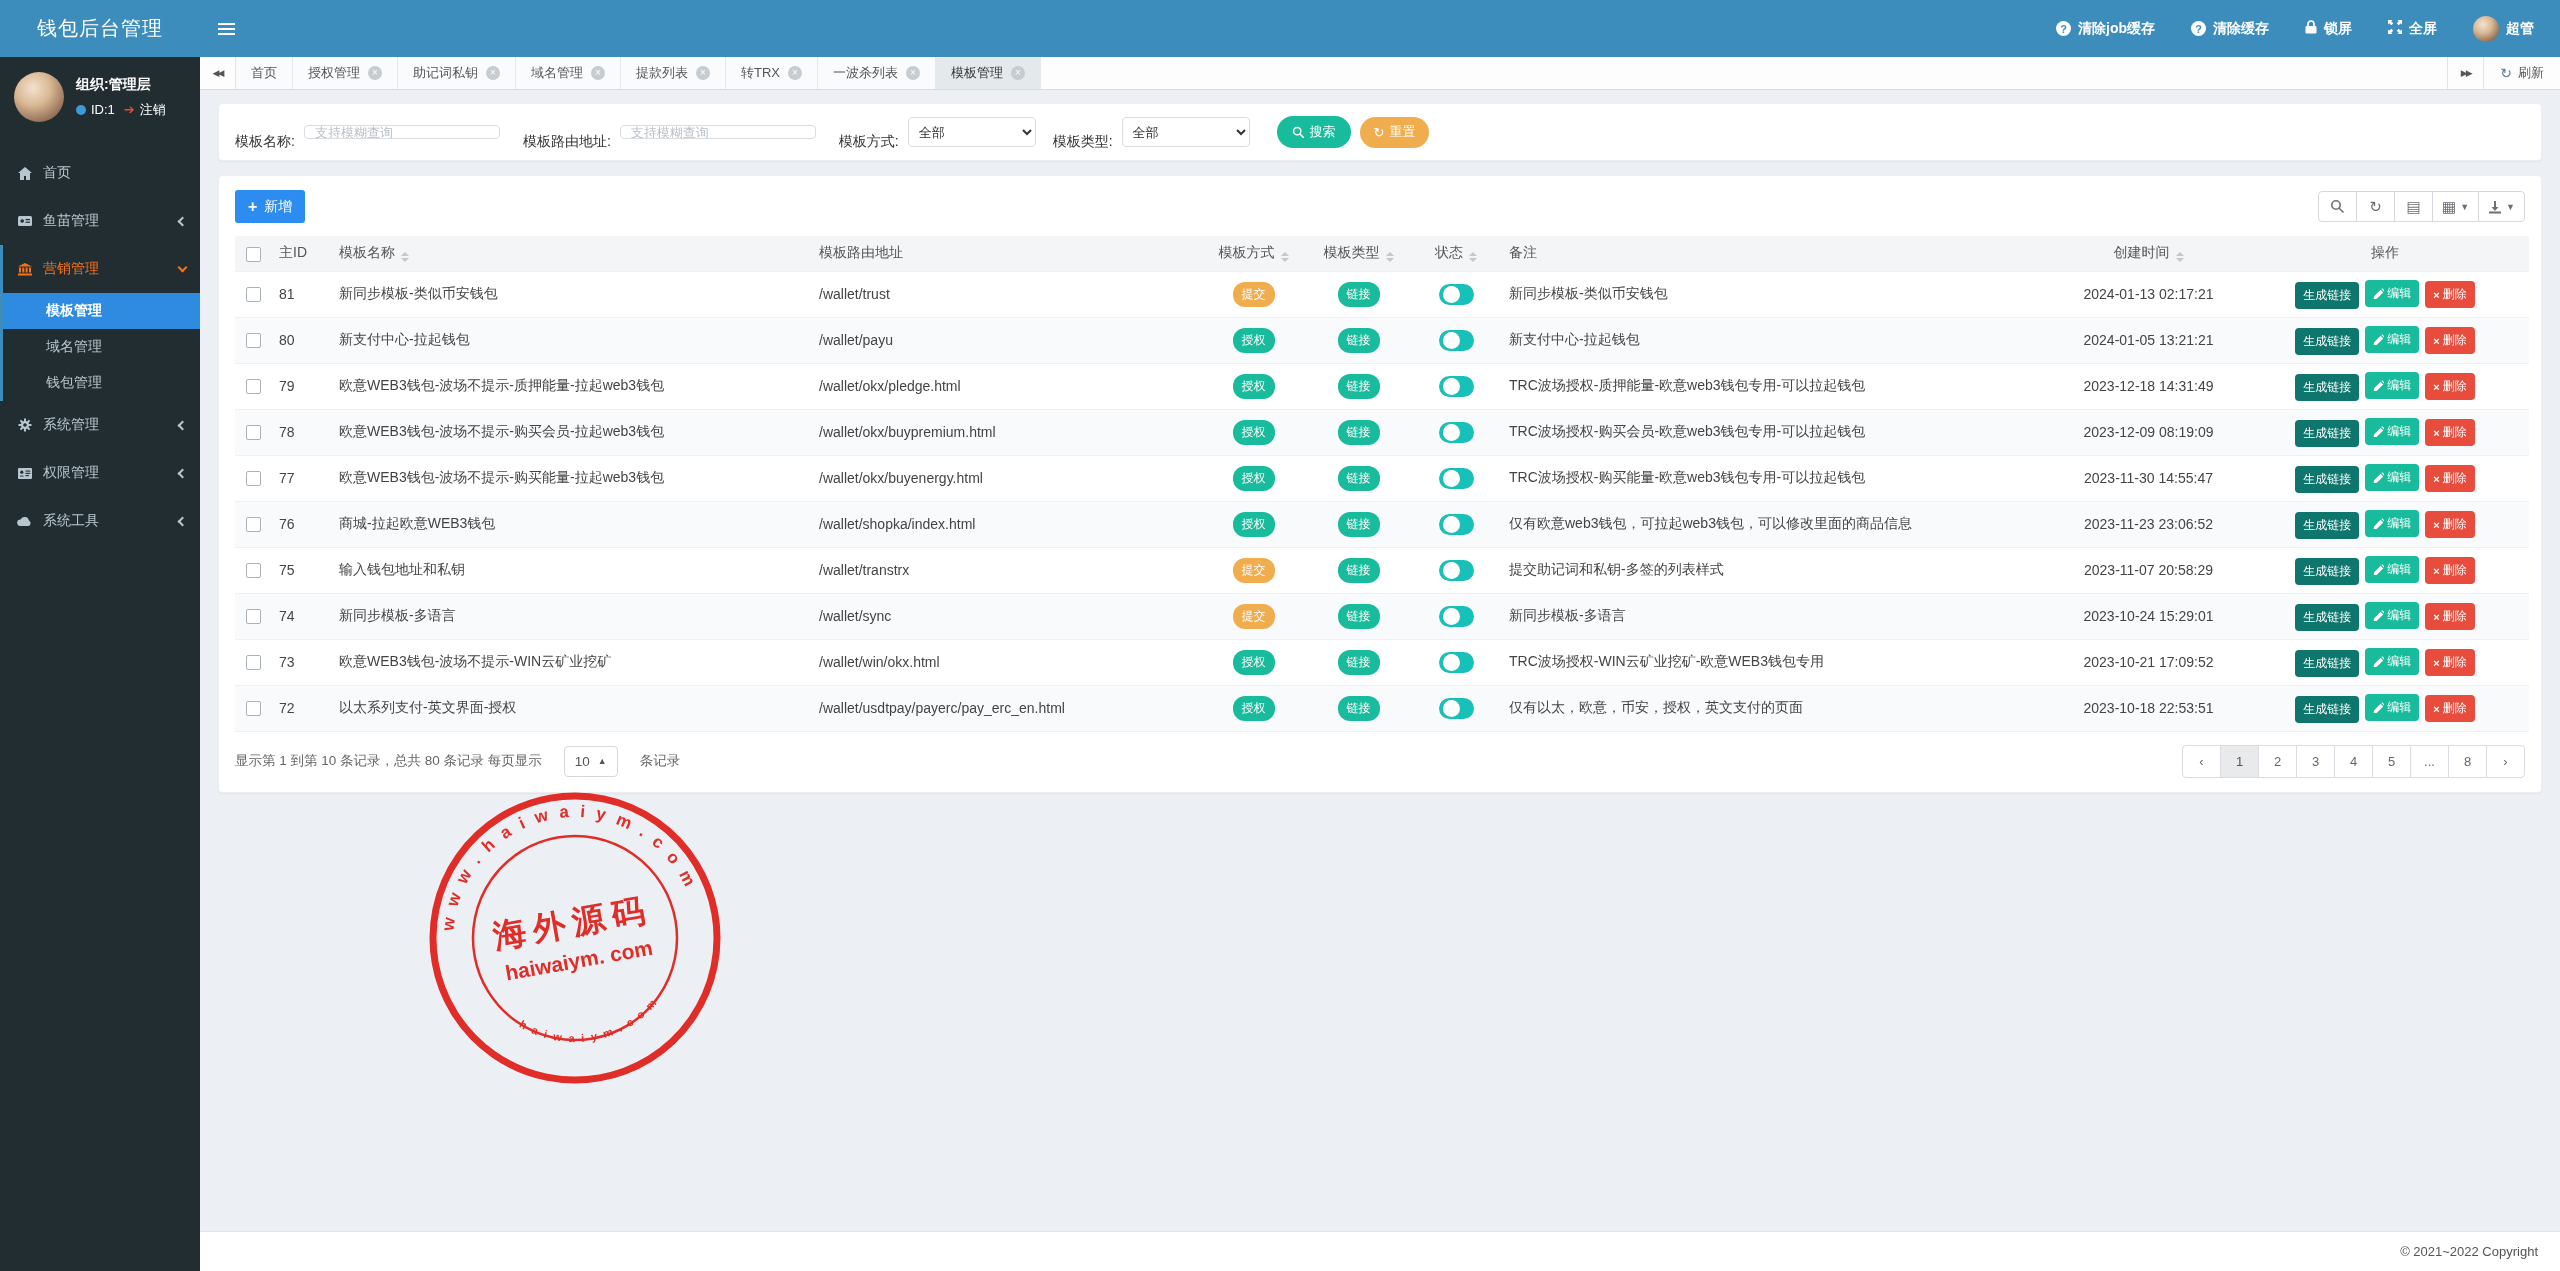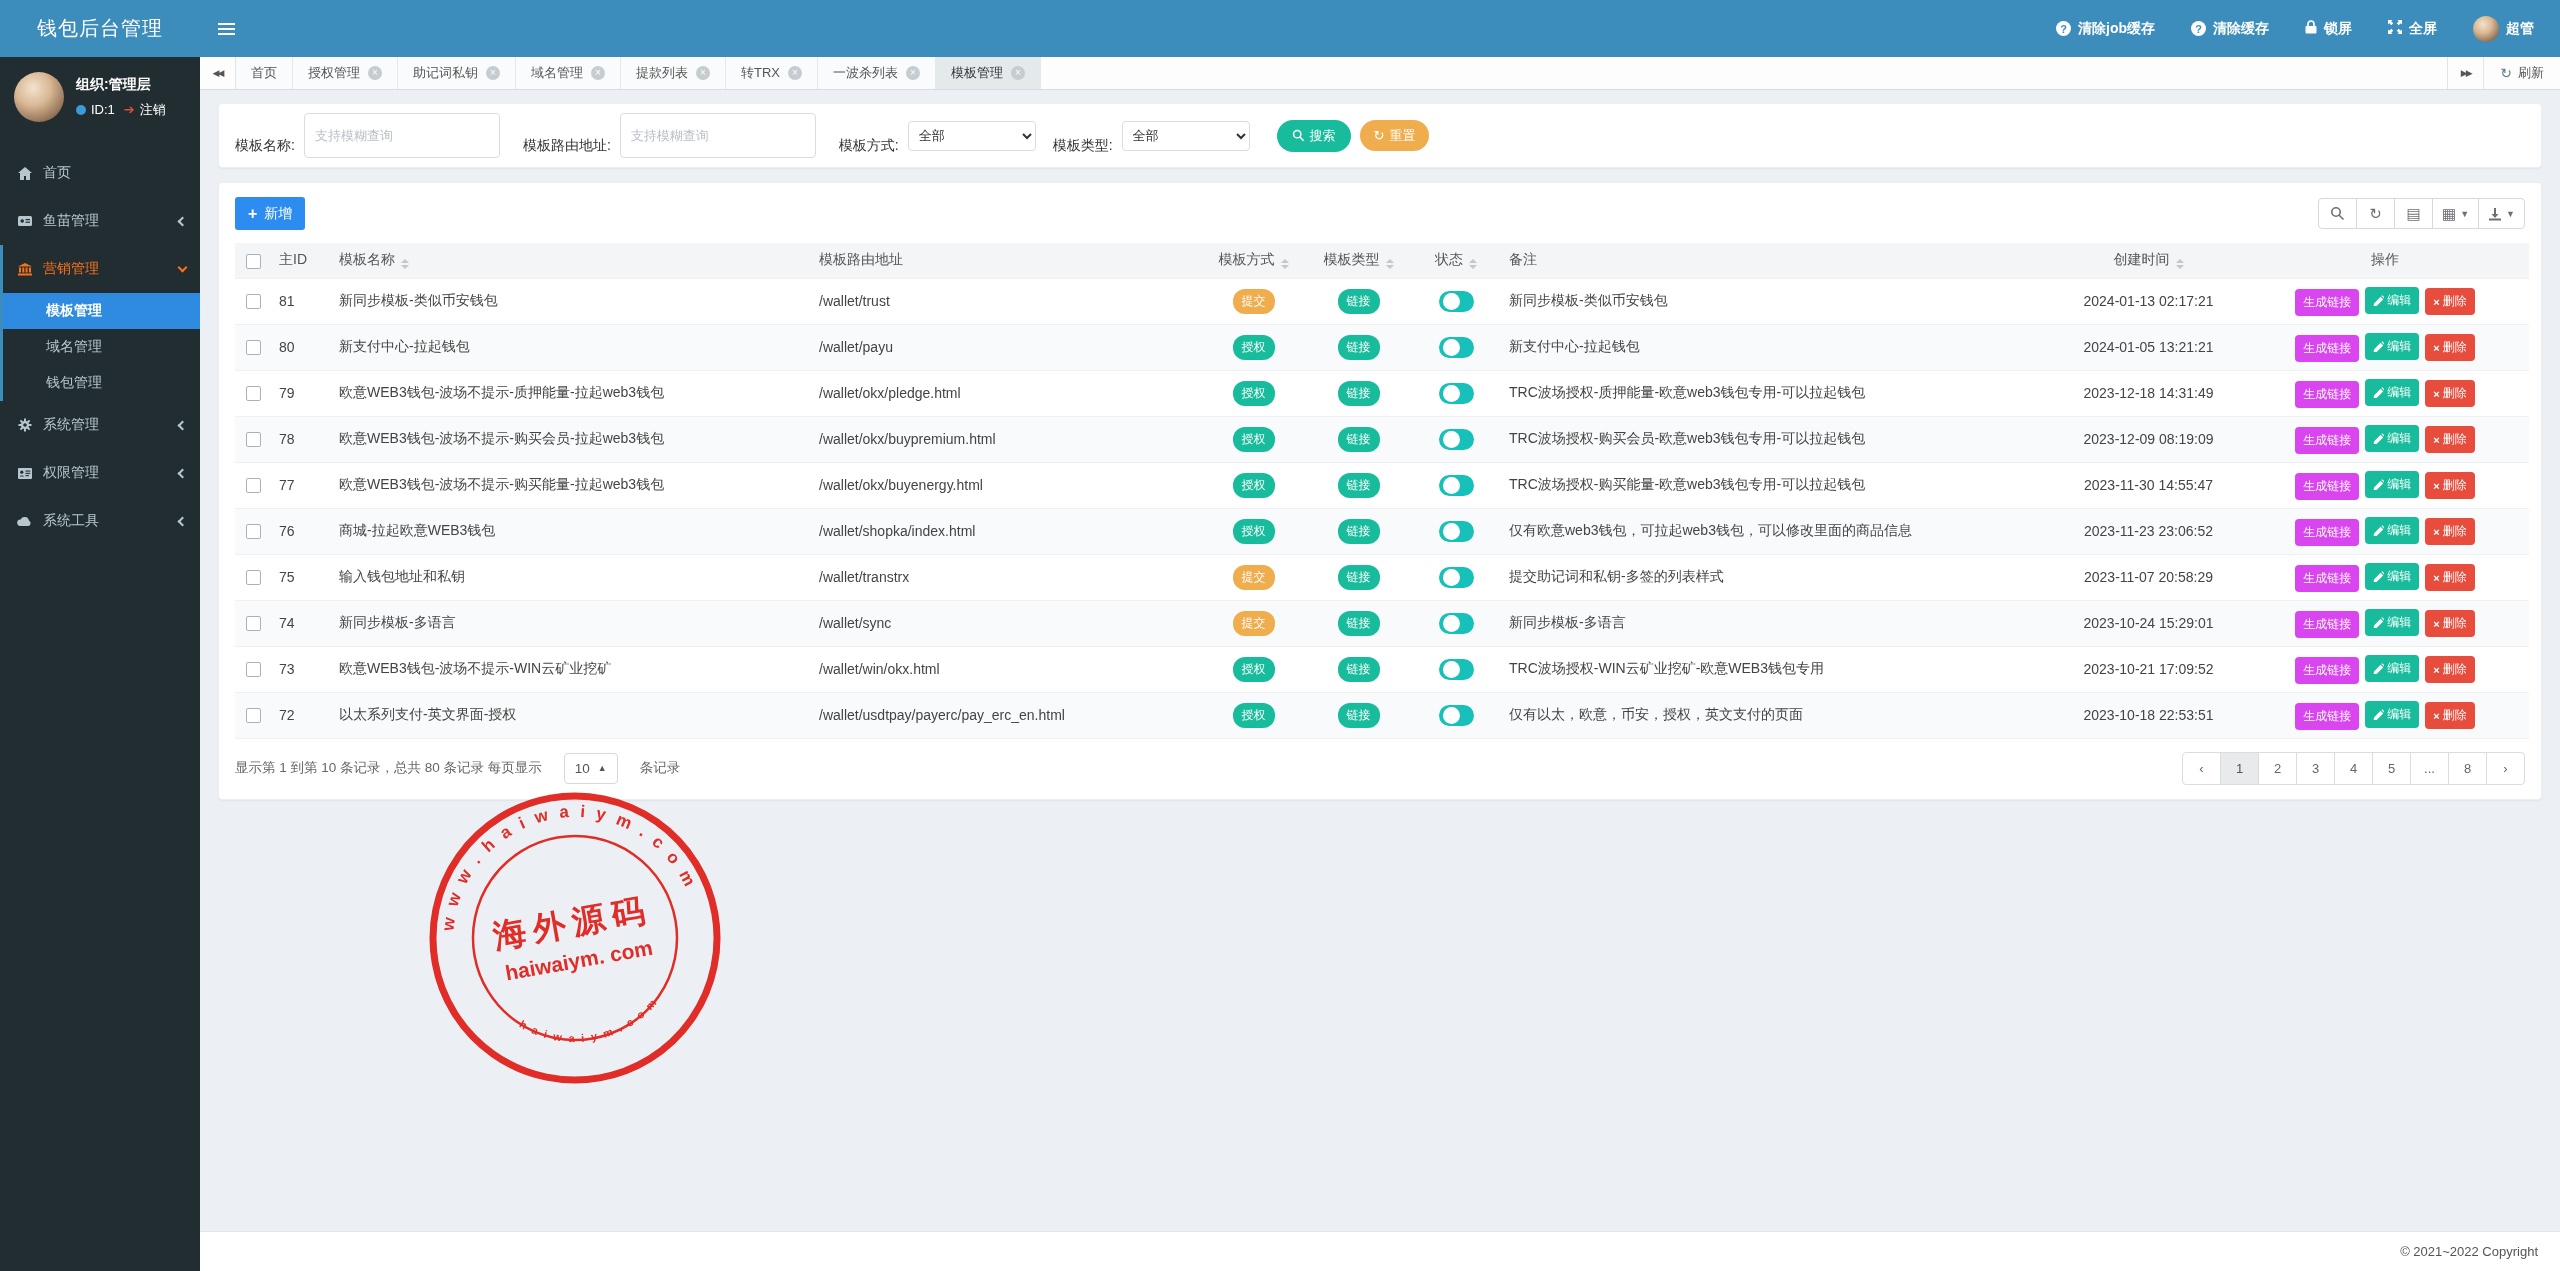--- a/index.html
+++ b/index.html
@@ -48,21 +48,21 @@
   .tab { display:flex; align-items:center; gap:8px; padding:0 15px; font-size:13px; color:#555; border-right:1px solid #e6e9ea; background:#fafbfc; white-space:nowrap; cursor:pointer; }
   .tab.active { background:#e4e9ec; color:#333; }
   .tab-close { width:14px; height:14px; border-radius:50%; background:#c6ccd0; color:#fff; font-size:10px; line-height:14px; text-align:center; cursor:pointer; }
   .tab-refresh { display:flex; align-items:center; gap:6px; padding:0 16px; font-size:13px; color:#555; cursor:pointer; border-left:1px solid #e2e5e7; }
   .ric { font-size:14px; color:#607d8b; }
   
   .content { position:absolute; left:200px; right:0; top:90px; bottom:40px; padding:13px 18px; }
   .card { background:#fff; border:1px solid #eceff2; border-radius:4px; box-shadow:0 1px 2px rgba(0,0,0,.05); }
   .filter-card { display:flex; align-items:center; gap:9px; padding:9px 16px; font-size:14px; color:#333; }
   .flabel { white-space:nowrap;margin-top:20px; }
-  .finput { width:196px; height:45px; border:1px solid #d9dde1; border-radius:4px; padding:0 10px; font-size:13px; color:#333; outline:none; }
+  .finput { width:196px; height:14px; border:1px solid #d9dde1; border-radius:4px; padding:0 10px; font-size:13px; color:#333; outline:none; }
   .finput::placeholder { color:#b9c0c7; }
   .fselect { width:128px; height:30px; border:1px solid #d9dde1; border-radius:4px; background:#fff; font-size:13px; color:#333; padding:0 6px; margin-right:8px; }
   .btn { border:none; cursor:pointer; display:inline-flex; align-items:center; gap:5px; color:#fff; font-family:inherit; }
   .btn-search { background:#18bc9c; border-radius:16px; height:31px; padding:16px 15px; font-size:13px; margin-left:10px; }
   .btn-reset { background:#f0ad4e; border-radius:16px; height:31px; padding:0 14px; font-size:13px; }
   
   .main-card { margin-top:14px; padding:14px 16px 10px; }
   .table-topbar { display:flex; align-items:center; justify-content:space-between; margin-bottom:13px; }
   .btn-add { background:#2d8cf0; border-radius:3px; height:33px; padding:0 13px; font-size:14px; }
   .plus { font-size:16px; font-weight:bold; margin-right:2px; }
@@ -81,21 +81,21 @@
   .cb { width:15px; height:15px; border:1px solid #aab2b9; border-radius:2px; display:inline-block; background:#fff; cursor:pointer; vertical-align:middle; }
   .sort { display:inline-flex; flex-direction:column; gap:2px; margin-left:6px; vertical-align:1px; }
   .sort b { width:0; height:0; border-left:4px solid transparent; border-right:4px solid transparent; }
   .sort .u { border-bottom:4px solid #c3c8cc; }
   .sort .d { border-top:4px solid #c3c8cc; }
   .badge { display:inline-block; min-width:42px; padding:4px 8px; border-radius:12px; color:#fff; font-size:12px; text-align:center; }
   .bg-orange { background:#f0ad4e; } .bg-teal { background:#18bc9c; }
   .toggle { width:35px; height:21px; border-radius:11px; background:#17c0b9; position:relative; display:inline-block; cursor:pointer; vertical-align:middle; }
   .toggle::after { content:""; position:absolute; left:4px; top:2px; width:17px; height:17px; border-radius:50%; background:#fff; }
   .op-btn { display:inline-flex; align-items:center; gap:3px; color:#fff; font-size:12px; padding:5px 8px; border-radius:4px; margin:0 3px; border:none; cursor:pointer; font-family:inherit; }
-  .op-link { background:#d946ef; } .op-edit { background:#18bc9c; } .op-del { background:#e74c3c; }
+  .op-link { background:#0f766e; } .op-edit { background:#18bc9c; } .op-del { background:#e74c3c; }
   .xic { font-weight:bold; font-size:11px; }
   
   .table-footer { display:flex; align-items:center; justify-content:space-between; margin-top:13px; font-size:13.5px; color:#666; padding-bottom:4px; }
   .summary { display:flex; align-items:center; }
   .page-size { display:inline-flex; align-items:center; gap:8px; border:1px solid #d5d9dd; border-radius:4px; height:31px; padding:0 10px; margin:0 22px; color:#555; cursor:pointer; background:#fff; }
   .page-size .caret-up { font-size:9px; color:#555; }
   .pager { display:flex; list-style:none; }
   .page-btn { min-width:39px; height:33px; border:1px solid #d9dde1; background:#fff; display:flex; align-items:center; justify-content:center; color:#666; margin-left:-1px; font-size:13px; cursor:pointer; padding:0 6px; }
   .page-btn.first { border-radius:4px 0 0 4px; }
   .page-btn.last { border-radius:0 4px 4px 0; }

